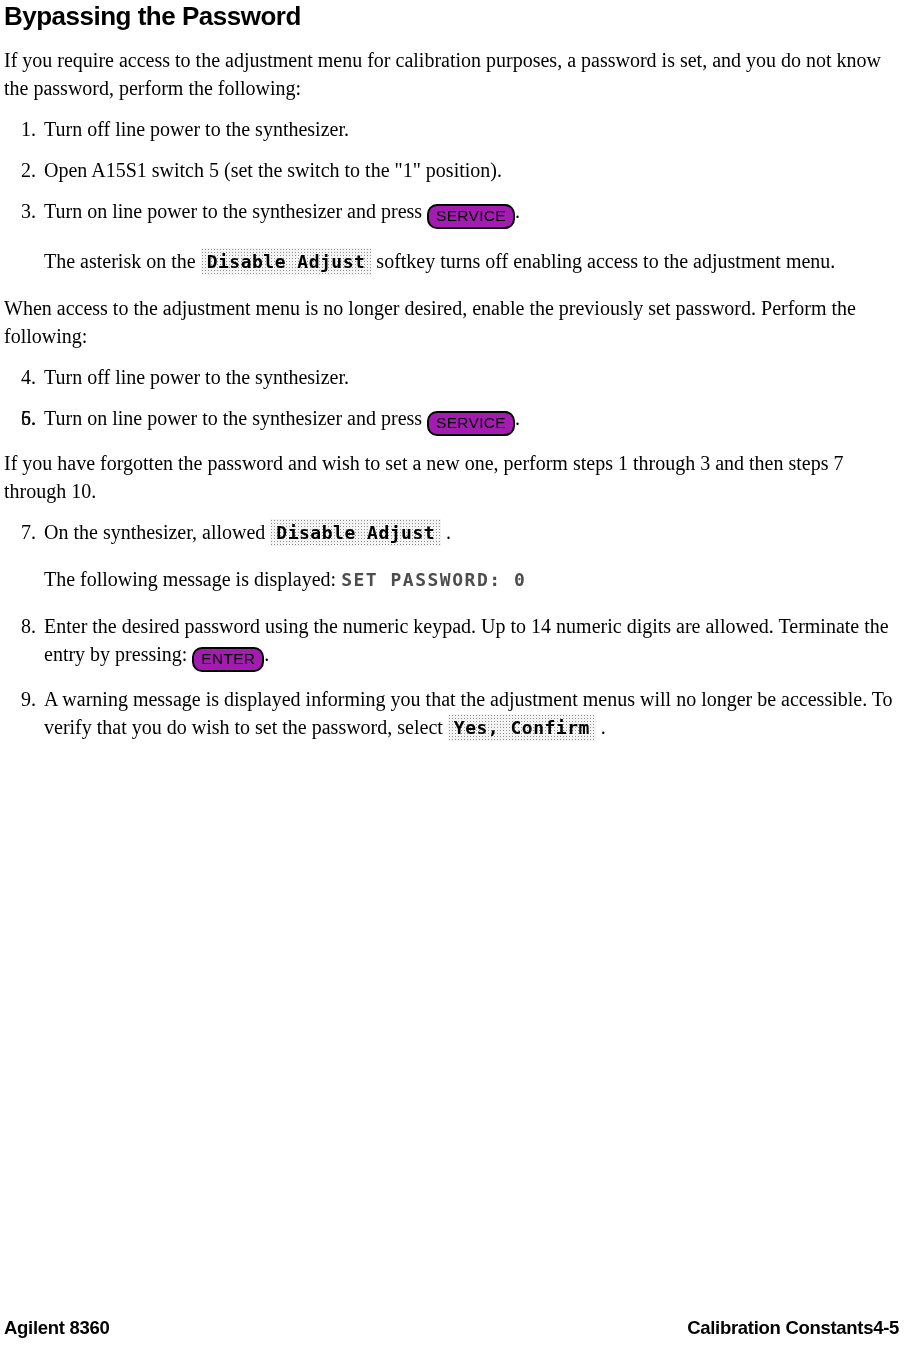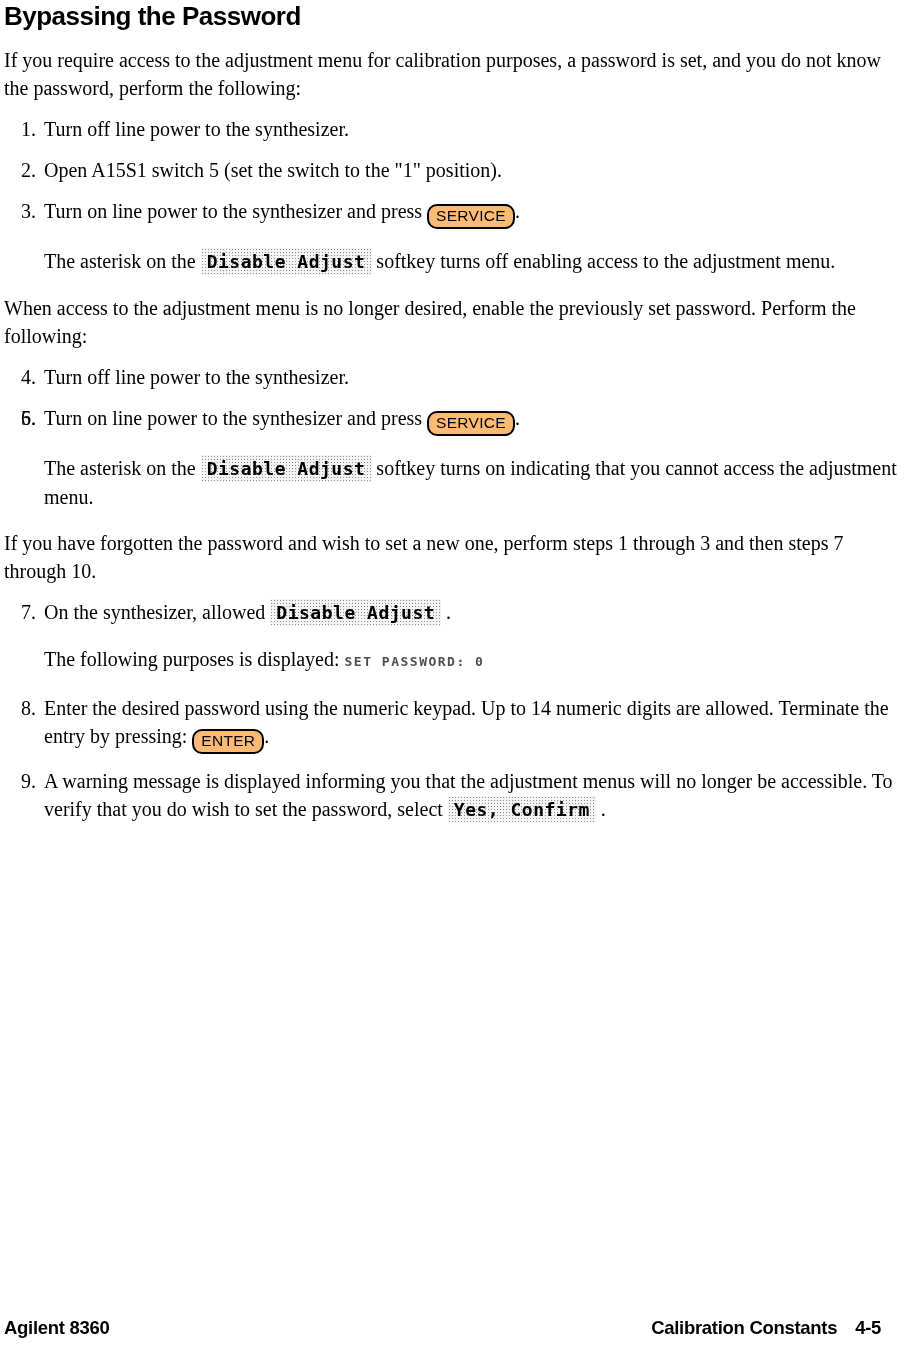--- a/index.html
+++ b/index.html
@@ -42,53 +42,53 @@
   .keycap {
     display: inline-block;
     font-family: "Liberation Sans", sans-serif;
     font-size: 15.5px;
     line-height: 18px;
     letter-spacing: 0.3px;
     border: 2px solid #000;
     border-radius: 10px;
     padding: 1px 7px 2px 7px;
     vertical-align: -3px;
-    background: #fdba74;
+    background: #a21caf;
   }
   .softkey {
     font-family: "DejaVu Sans Mono", monospace;
     font-weight: bold;
     font-size: 18px;
     letter-spacing: 0.5px;
     padding: 3px 6px;
     background-image: radial-gradient(circle, #8f8f8f 0.8px, rgba(0,0,0,0) 0.9px);
     background-size: 3px 3px;
     background-color: #f4f4f4;
   }
   .lcd {
     font-family: "DejaVu Sans Mono", monospace;
-    font-size: 13px;
+    font-size: 18px;
     letter-spacing: 1.5px;
     color: #4d4d4d;
     font-weight: bold;
   }
   .footer {
     position: absolute;
     left: 4px;
-    right: 26px;
+    right: 8px;
     bottom: 14px;
     display: flex;
     justify-content: space-between;
     align-items: flex-start;
     font-family: "Liberation Sans", sans-serif;
     font-weight: bold;
     font-size: 18.5px;
     letter-spacing: -0.3px;
   }
-  .footer-right { display: flex; gap: 18px; }
+  .footer-right { display: flex; }
 </style>
 </head>
 <body>
 
 <h1 class="page-title">Bypassing the Password</h1>
 
 <p class="body-para">If you require access to the adjustment menu for calibration purposes, a password is set, and you do not know the password, perform the following:</p>
 
 <div class="steps">
   <div class="step">
@@ -110,33 +110,30 @@
 <div class="steps">
   <div class="step">
     <span class="num">4.</span><span>Turn off line power to the synthesizer.</span>
   </div>
   <div class="step">
     <span class="num">5.</span>
   </div>
   <div class="step">
     <span class="num">6.</span><span>Turn on line power to the synthesizer and press </span><span class="keycap">SERVICE</span><span>.</span>
   </div>
-  <div class="note">
-    <span>The asterisk on the </span><span class="softkey">Disable Adjust</span><span> softkey turns on indicating that you cannot access the adjustment menu.</span>
-  </div>
 </div>
 
 <p class="body-para">If you have forgotten the password and wish to set a new one, perform steps 1 through 3 and then steps 7 through 10.</p>
 
 <div class="steps">
   <div class="step">
     <span class="num">7.</span><span>On the synthesizer, allowed </span><span class="softkey">Disable Adjust</span><span> .</span>
   </div>
   <div class="note">
-    <span>The following purposes is displayed: </span><span class="lcd">SET PASSWORD: 0</span>
+    <span>The following message is displayed: </span><span class="lcd">SET PASSWORD: 0</span>
   </div>
   <div class="step">
     <span class="num">8.</span><span>Enter the desired password using the numeric keypad. Up to 14 numeric digits are allowed. Terminate the entry by pressing: </span><span class="keycap">ENTER</span><span>.</span>
   </div>
   <div class="step">
     <span class="num">9.</span><span>A warning message is displayed informing you that the adjustment menus will no longer be accessible. To verify that you do wish to set the password, select </span><span class="softkey">Yes, Confirm</span><span> .</span>
   </div>
 </div>
 
 <div class="footer">

